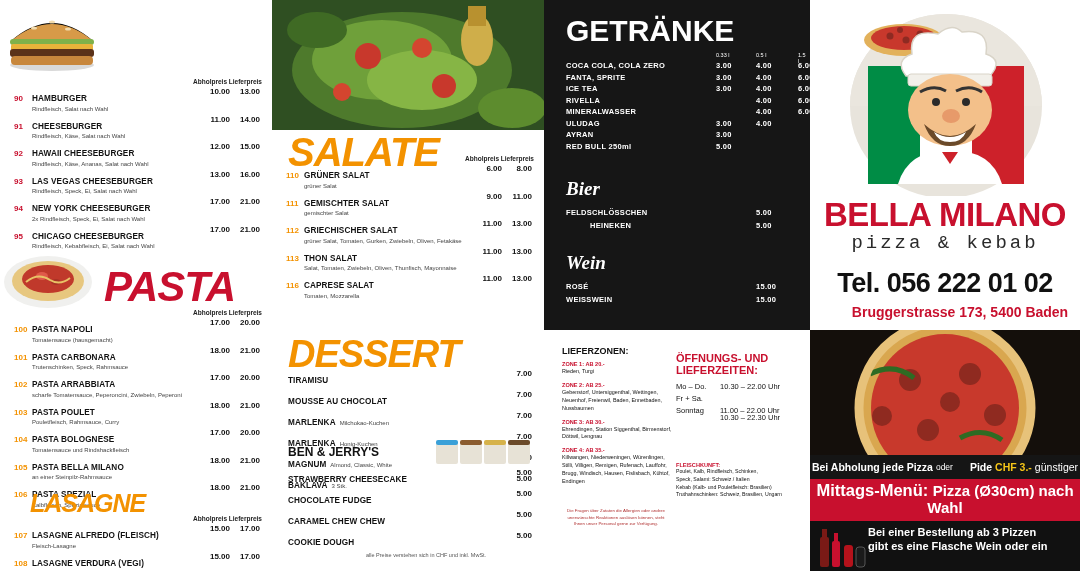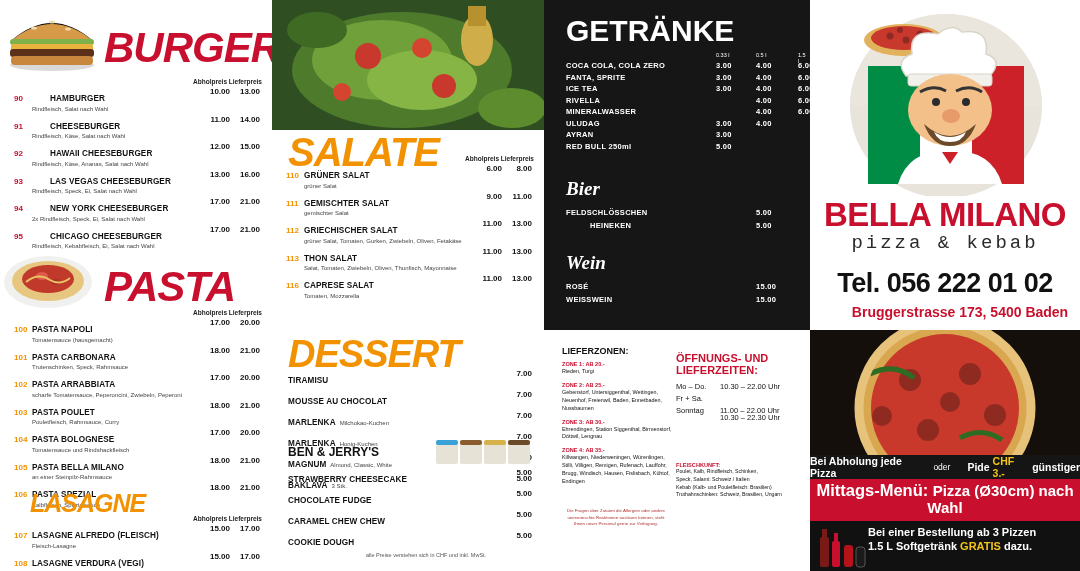--- a/index.html
+++ b/index.html
@@ -19,21 +19,21 @@
     font-family:"Liberation Sans", sans-serif;
     font-weight:bold; font-style:italic;
     color:#c8102e; letter-spacing:-1px;
   }
   .hdr-orange {
     font-family:"Liberation Sans", sans-serif;
     font-weight:bold; font-style:italic;
     color:#f39200; letter-spacing:-1px;
   }
   .price-head { font-size:6.5px; color:#222; font-weight:bold; }
-  .num { color:#c8102e; font-weight:bold; font-size:8px; display:inline-block; width:36px; }
+  .num { color:#c8102e; font-weight:bold; font-size:8px; display:inline-block; width:18px; }
   .numO { color:#f39200; font-weight:bold; font-size:8px; display:inline-block; width:18px; }
   .itm { position:relative; margin-bottom:3px; }
   .itm .name { font-size:8.2px; font-weight:bold; color:#111; letter-spacing:.1px; }
   .itm .desc { font-size:6px; color:#444; margin-left:18px; margin-top:.5px; }
   .itm .p1 { position:absolute; right:30px; top:0; font-size:8px; font-weight:bold; color:#111; }
   .itm .p2 { position:absolute; right:0; top:0; font-size:8px; font-weight:bold; color:#111; }
   .dots { border-bottom:1px dotted #999; position:absolute; left:0; right:0; bottom:2px; z-index:-1; }
 
   
   #col1 { left:0; width:272px; height:571px; background:#fff; }
@@ -86,21 +86,20 @@
       <path d="M8 30 Q48 -2 88 30 Z" fill="#d79a48"></path>
       <ellipse cx="30" cy="18" rx="3" ry="1.6" fill="#f2dcae"></ellipse>
       <ellipse cx="48" cy="12" rx="3" ry="1.6" fill="#f2dcae"></ellipse>
       <ellipse cx="64" cy="19" rx="3" ry="1.6" fill="#f2dcae"></ellipse>
       <rect x="6" y="29" width="84" height="6" rx="3" fill="#7fb14a"></rect>
       <rect x="7" y="34" width="82" height="7" rx="2" fill="#e8b33a"></rect>
       <rect x="6" y="39" width="84" height="8" rx="3" fill="#5b3219"></rect>
       <rect x="7" y="46" width="82" height="9" rx="4" fill="#c8873c"></rect>
     </svg>
 
-    <div class="hdr-red" style="position:absolute;left:104px;top:24px;font-size:42px;">BURGER</div>
 
     <div style="position:absolute;left:14px;top:78px;width:246px;">
       <div style="position:relative;height:9px;">
         <span class="price-head" style="position:absolute;right:33px;">Abholpreis</span>
         <span class="price-head" style="position:absolute;right:-2px;">Lieferpreis</span>
       </div>
       <div id="burger-list">
           <div class="itm"><div class="dots"></div><span class="num">90</span><span class="name">HAMBURGER</span><span class="p1">10.00</span><span class="p2">13.00</span><div class="desc">Rindfleisch, Salat nach Wahl</div></div>
           <div class="itm"><div class="dots"></div><span class="num">91</span><span class="name">CHEESEBURGER</span><span class="p1">11.00</span><span class="p2">14.00</span><div class="desc">Rindfleisch, Käse, Salat nach Wahl</div></div>
           <div class="itm"><div class="dots"></div><span class="num">92</span><span class="name">HAWAII CHEESEBURGER</span><span class="p1">12.00</span><span class="p2">15.00</span><div class="desc">Rindfleisch, Käse, Ananas, Salat nach Wahl</div></div>
@@ -353,21 +352,21 @@
         <path d="M150 108 q22 -12 42 2" stroke="#2e6b23" stroke-width="5" fill="none"></path>
         <circle cx="135" cy="78" r="86" fill="none" stroke="#e7c27a" stroke-width="9"></circle>
       </svg>
     </div>
 
     <div style="position:absolute;left:0;top:455px;width:270px;height:24px;background:#151515;display:flex;align-items:center;justify-content:center;gap:3px;">
       <span style="color:#fff;font-size:10.5px;font-weight:bold;">Bei Abholung jede Pizza</span>
       <span style="color:#fff;font-size:8.5px;">oder</span>
       <span style="color:#fff;font-size:10.5px;font-weight:bold;padding-left:14px;">Pide</span>
       <span style="color:#f5c518;font-size:10.5px;font-weight:bold;">CHF 3.-</span>
-      <span style="color:#fff;font-size:10.5px;font-weight:bold;">günstiger</span>
+      <span style="color:#fff;font-size:10.5px;font-weight:normal;">günstiger</span>
     </div>
 
     <div style="position:absolute;left:0;top:479px;width:270px;height:42px;background:#c8102e;padding-top:3px;text-align:center;">
       <div style="line-height:1.05;">
         <span style="color:#fff;font-size:16.5px;font-weight:bold;">Mittags-Menü:</span>
         <span style="color:#fff;font-size:15px;font-weight:bold;">Pizza (Ø30cm) nach Wahl</span>
       </div>
       <div style="margin-top:2px;">
         <span style="color:#fff;font-size:12px;font-weight:bold;">+ 1 Salat + 1 Dosengetränk 33cL</span>
         <span style="color:#fff;font-size:8px;">CHF</span>
@@ -379,22 +378,18 @@
       <svg style="position:absolute;left:6px;top:6px;width:52px;height:42px;" viewBox="0 0 52 42">
         <rect x="4" y="10" width="9" height="30" rx="2" fill="#7a1a16"></rect>
           <rect x="6" y="2" width="5" height="9" fill="#7a1a16"></rect>
         <rect x="16" y="14" width="8" height="26" rx="2" fill="#c8102e"></rect>
           <rect x="18" y="6" width="4" height="9" fill="#c8102e"></rect>
         <rect x="28" y="18" width="9" height="22" rx="3" fill="#b5121b"></rect>
         <rect x="40" y="20" width="9" height="20" rx="3" fill="#1a1a1a" stroke="#555"></rect>
       </svg>
       <div style="position:absolute;left:58px;top:5px;width:208px;line-height:1.25;">
         <div style="color:#fff;font-size:11px;font-weight:bold;">Bei einer Bestellung ab 3 Pizzen</div>
-        <div style="color:#fff;font-size:11px;font-weight:bold;">
-          <span>1.5 L Softgetränk</span>
-          <span style="color:#f5c518;">GRATIS</span>
-          <span>dazu.</span>
-        </div>
+        <div style="color:#fff;font-size:11px;font-weight:bold;">gibt es eine Flasche Wein oder ein</div>
       </div>
     </div>
   </div>
 
 </div>
 
 </body></html>

